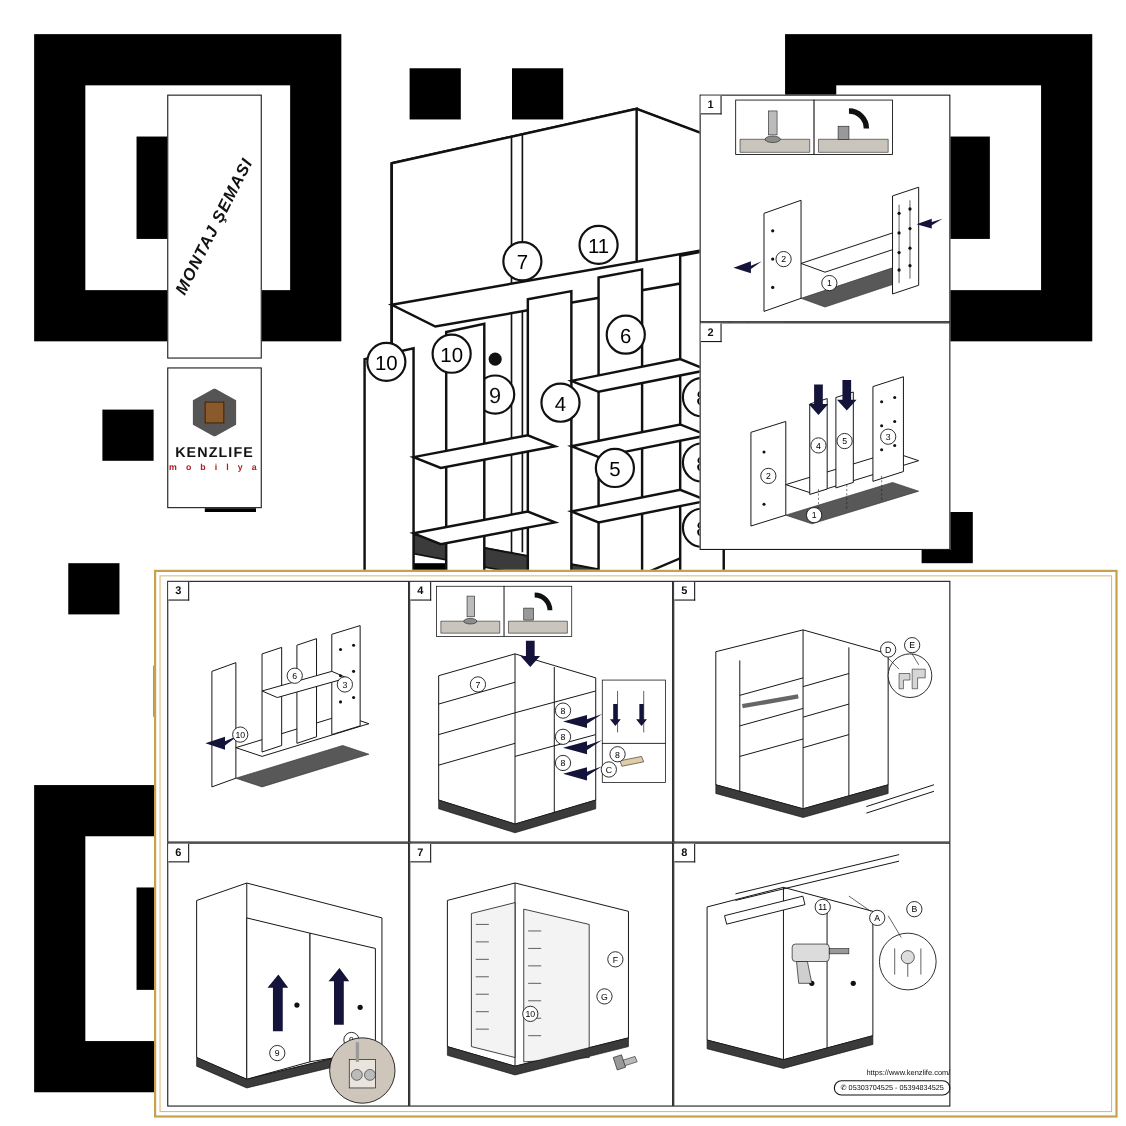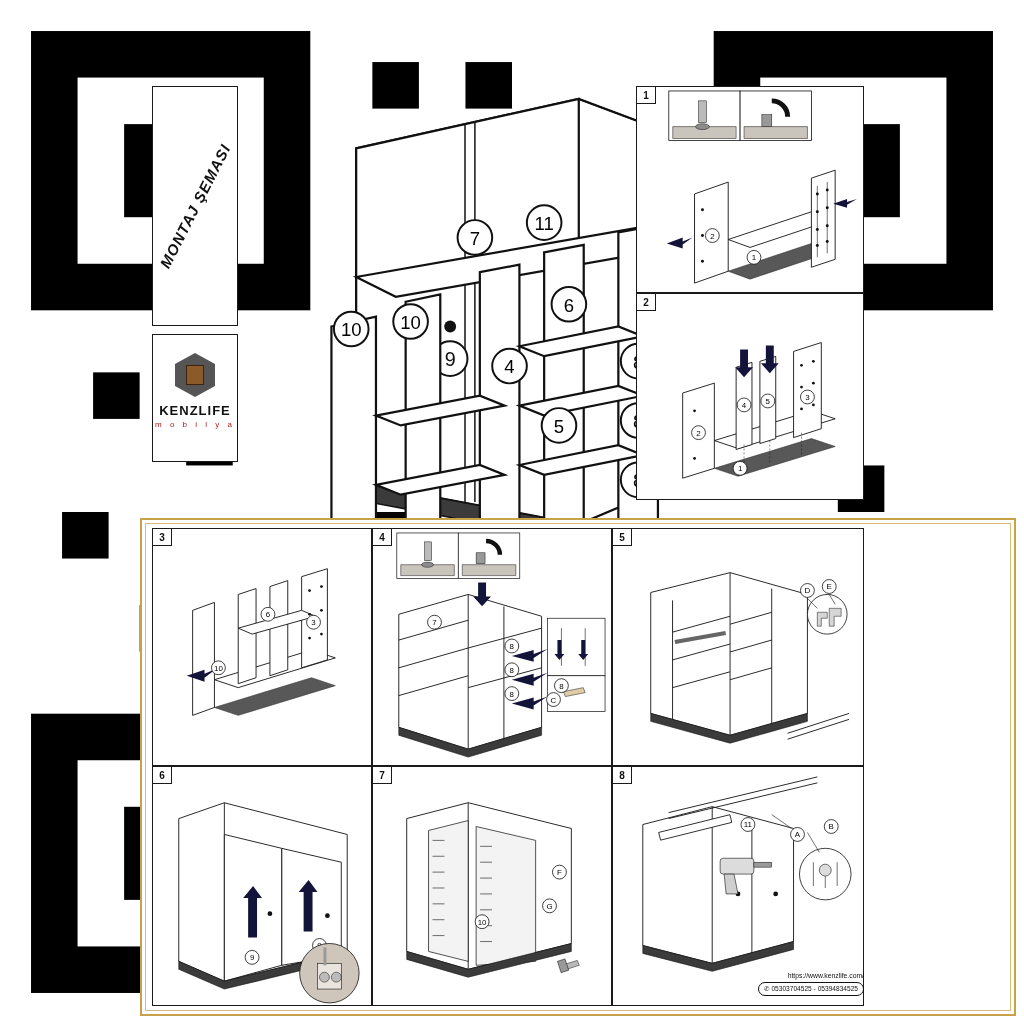--- a/index.html
+++ b/index.html
@@ -29,21 +29,21 @@
   #qrBox{left:790px;top:12px;width:66px;height:66px;background:#fff;}
 
   
   #montajBox{left:152px;top:86px;width:86px;height:240px;}
   #montajBox .vtxt{position:absolute;left:50%;top:50%;transform:translate(-50%,-50%) rotate(-63deg);white-space:nowrap;font-style:italic;font-weight:bold;font-size:15px;letter-spacing:1px;}
   #logoBox{left:152px;top:334px;width:86px;height:128px;}
   .logoWrap{position:absolute;left:0;right:0;top:18px;display:flex;flex-direction:column;align-items:center;}
   .hexLogo{width:40px;height:44px;background:#555;clip-path:polygon(50% 0,100% 25%,100% 75%,50% 100%,0 75%,0 25%);display:flex;align-items:center;justify-content:center;}
   .hexLogo span{display:block;width:16px;height:18px;background:#8b5a2b;border:1px solid #3b2410;}
   .logoName{font-weight:bold;font-size:13px;letter-spacing:1px;margin-top:6px;}
-  .logoSub{font-size:8px;letter-spacing:3px;color:#b01d1d;font-weight:normal;margin-top:2px;}
+  .logoSub{font-size:8px;letter-spacing:3px;color:#b01d1d;font-weight:bold;margin-top:2px;}
 
   
   #prodBox{left:248px;top:86px;width:186px;height:414px;border:2px solid #2a2a66;border-radius:26px;}
 
   
   #explBox{left:436px;top:86px;width:198px;height:414px;border:none;}
 
   
   #step1{left:636px;top:86px;width:228px;height:207px;}
   #step2{left:636px;top:293px;width:228px;height:207px;}

